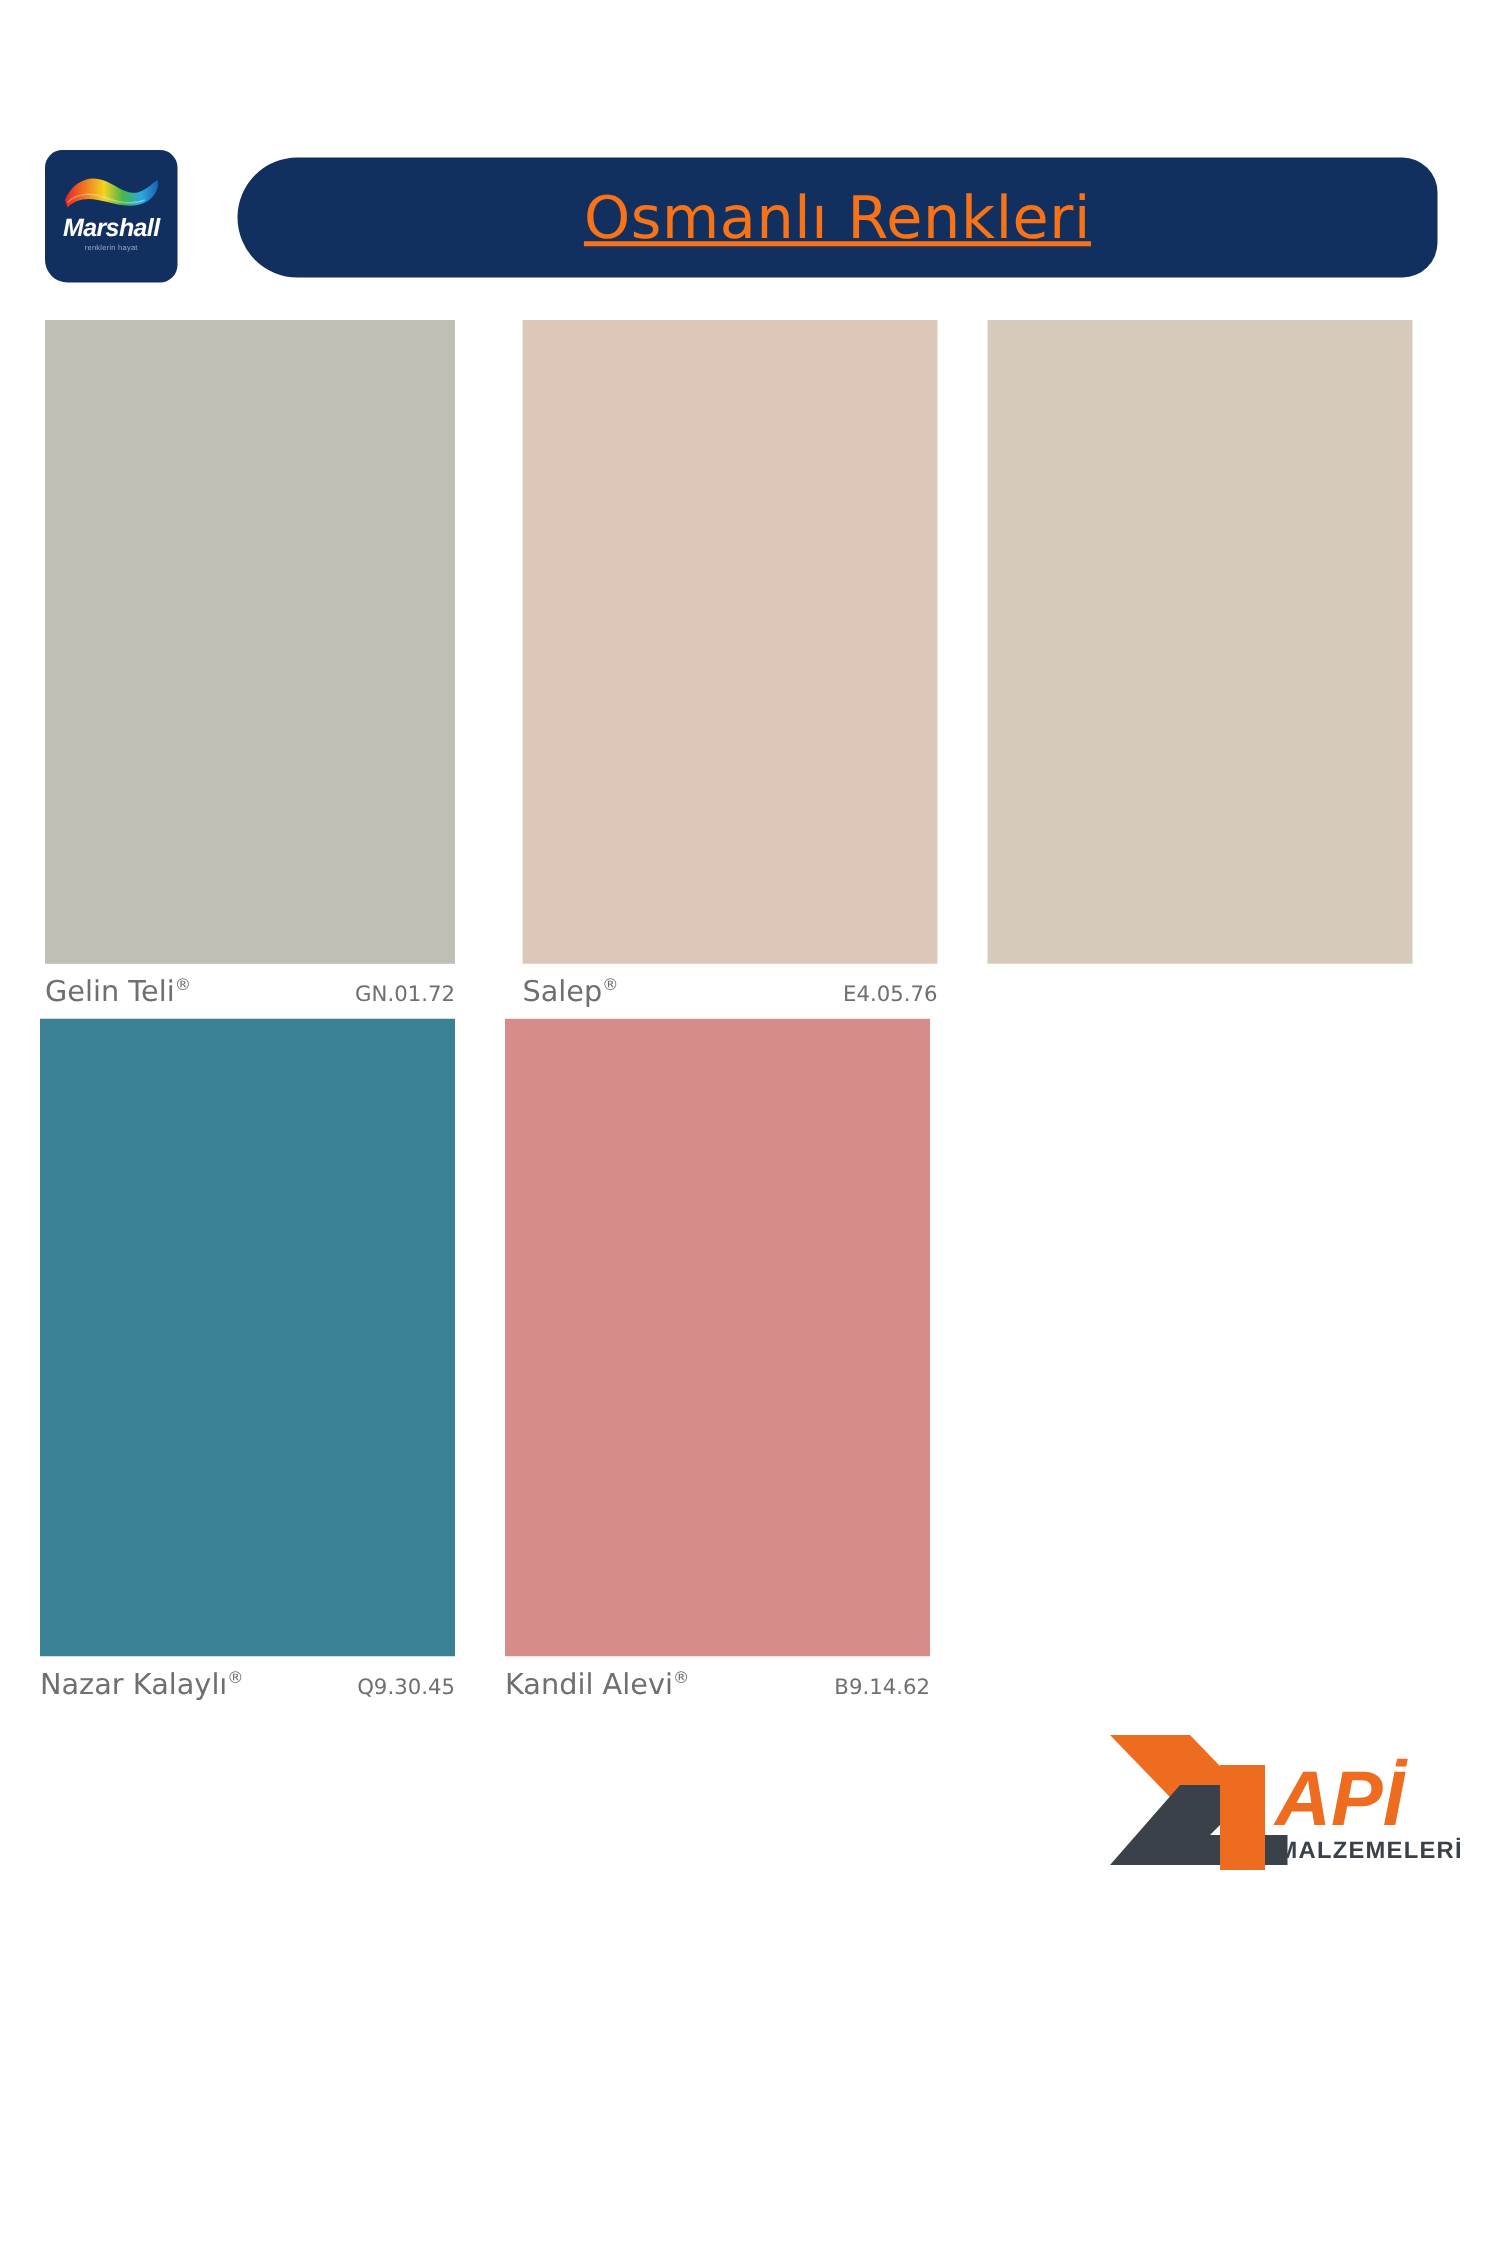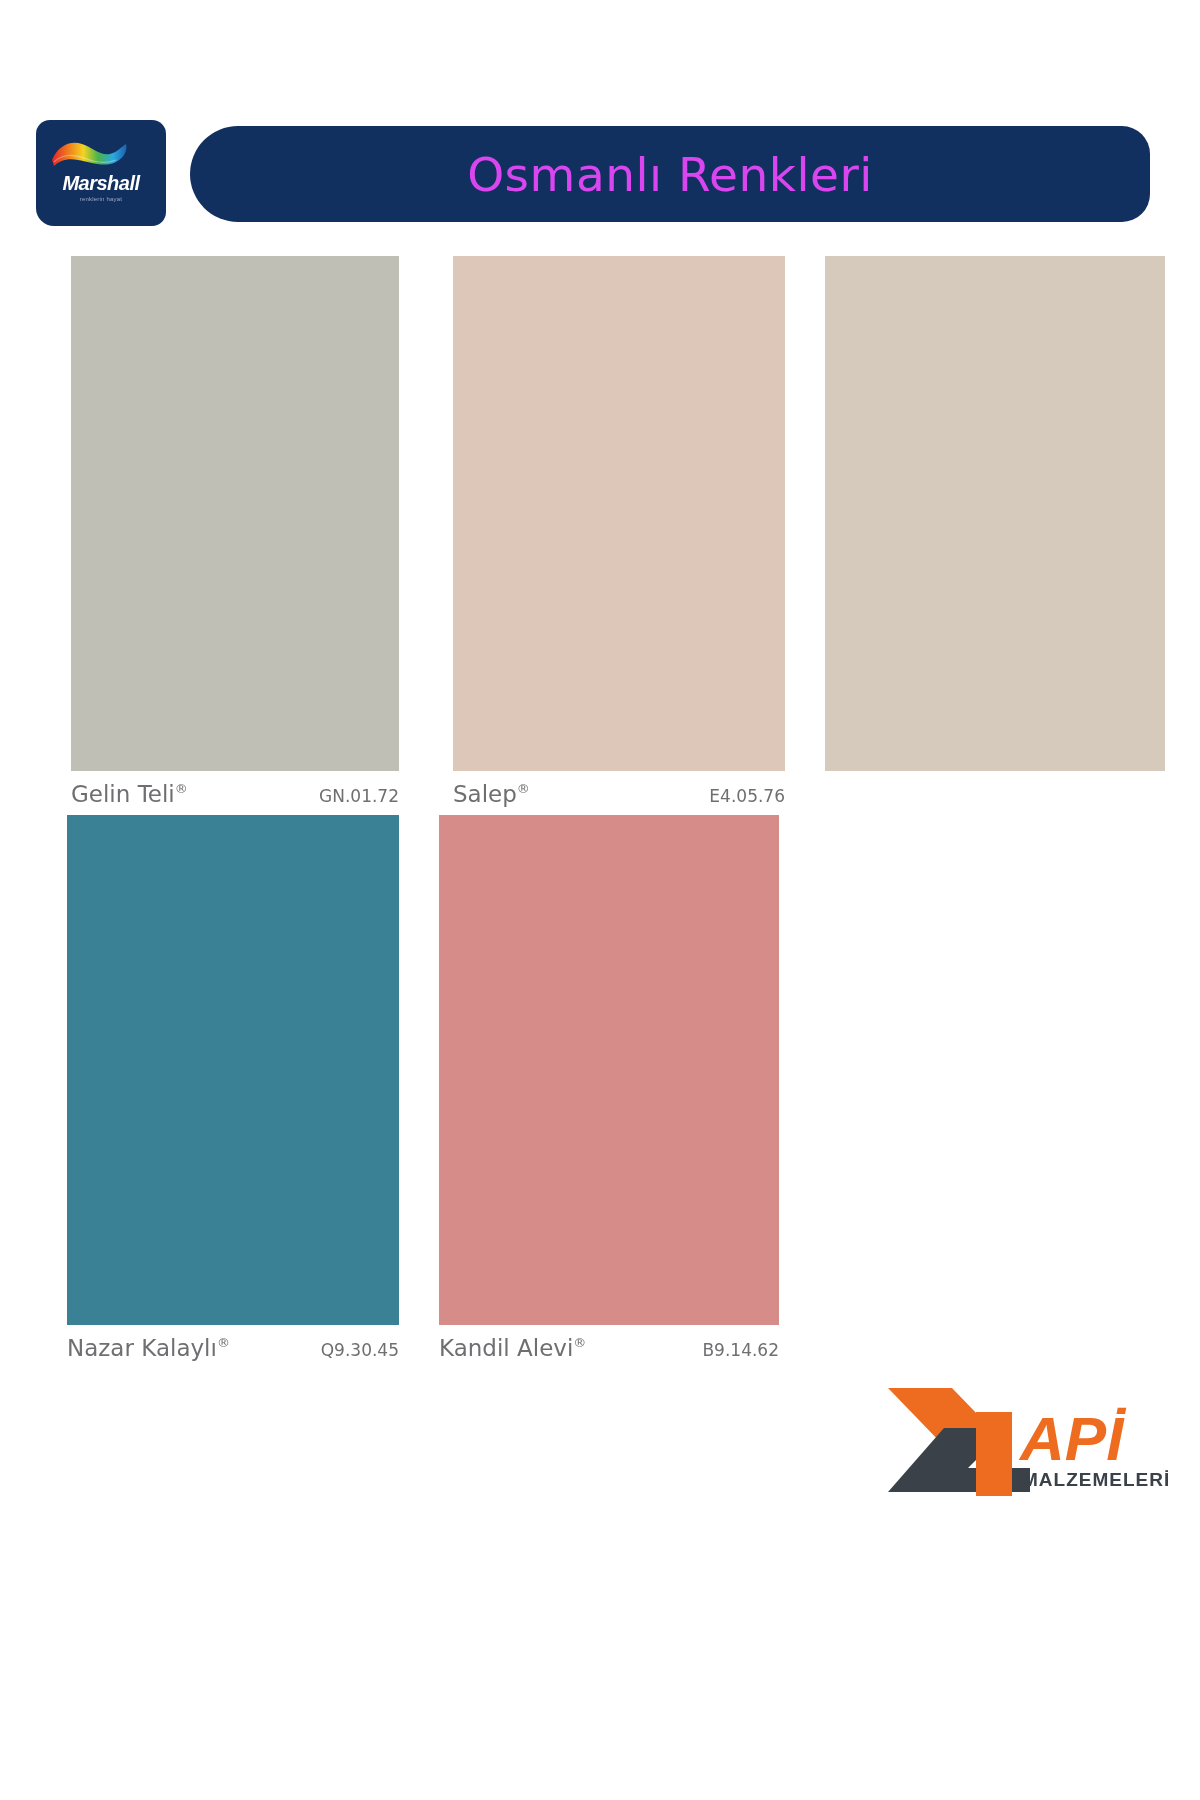--- a/index.html
+++ b/index.html
@@ -29,21 +29,21 @@
     left: 0;
     top: 118px;
     width: 1150px;
     height: 108px;
   }
 
   .brand-badge {
     position: absolute;
     left: 36px;
     top: 2px;
-    width: 130px;
+    width: 106px;
     height: 106px;
     background: #12305F;
     border-radius: 14px 14px 14px 18px;
     overflow: hidden;
   }
 
   .brand-swoosh {
     position: absolute;
     left: 12px;
     top: 18px;
@@ -97,21 +97,20 @@
     font-family: "DejaVu Sans", sans-serif;
     font-weight: 400;
   }
 
   
   .grid {
     position: absolute;
     left: 0;
     top: 256px;
     width: 1160px;
-    margin-left: 35px;
   }
 
   .row {
     position: relative;
     display: flex;
     gap: 0;
   }
 
   .cell {
     position: relative;
@@ -193,21 +192,21 @@
           </linearGradient>
         </defs>
         <path d="M4 22 C10 8, 22 2, 34 6 C44 9, 52 18, 62 16 C70 14, 74 8, 78 6 C80 12, 76 20, 68 24 C56 30, 42 24, 30 22 C20 20, 12 22, 6 28 Z" fill="url(#swoosh)"></path>
         <path d="M6 24 C14 16, 26 16, 36 20 C46 24, 58 26, 68 22" fill="none" stroke="#ffffff" stroke-width="1.2" opacity="0.35"></path>
       </svg>
       <div class="brand-name">Marshall</div>
       <div class="brand-tagline">renklerin hayat</div>
     </div>
 
     <div class="title-bar" style="background: rgb(18, 48, 95);">
-      <span class="title-text" style="color: #d946ef;">Osmanlı Renkleri</span>
+      <span class="title-text" style="color: #f97316; text-decoration: underline;">Osmanlı Renkleri</span>
     </div>
   </div>
 
   <div class="grid">
 
     <div class="row row-1">
 
       <div class="cell col-1">
         <div class="swatch" style="background: rgb(191, 191, 181);"></div>
         <div class="label-row">

